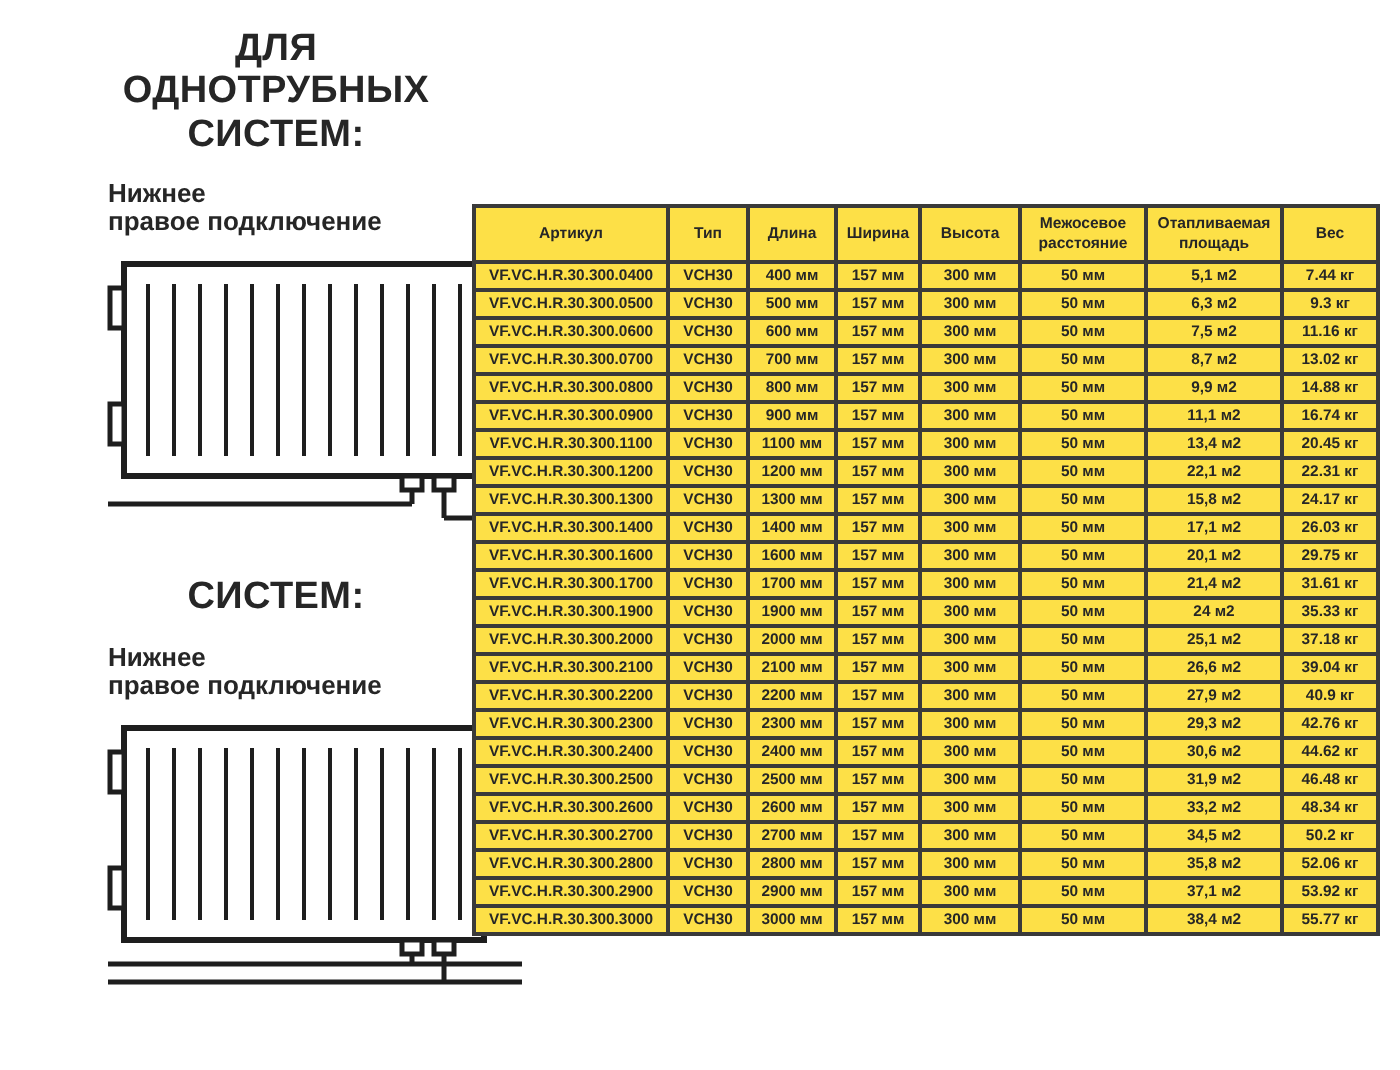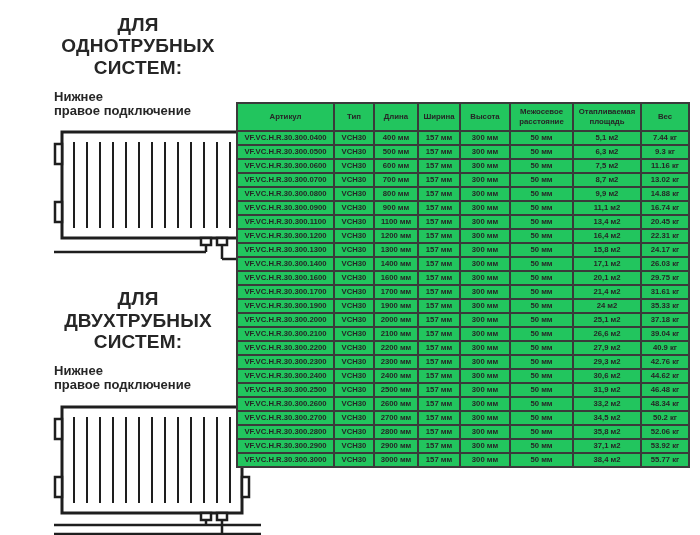--- a/index.html
+++ b/index.html
@@ -18,21 +18,21 @@
   .connection{
     margin:12px 0 0 2px;font-size:13px;line-height:1.1;font-weight:bold;
   }
   .connection span{display:block;}
   .diagram{display:block;margin-top:10px;}
   .section-two{margin-top:24px;}
   
   .table-wrap{position:absolute;left:236px;top:102px;}
   table.spec{
     border-collapse:collapse;table-layout:fixed;width:452px;
-    background:#22c55e;
+    background:#fde047;
   }
   table.spec th, table.spec td{
     border:2px solid #3a3a3a;font-weight:bold;text-align:center;
     color:#262626;overflow:hidden;white-space:nowrap;
   }
   table.spec th{
     font-size:7.8px;line-height:1.25;padding:3px 1px;height:20px;
     white-space:normal;
   }
   table.spec td{
@@ -63,21 +63,20 @@
         <rect x="190" y="16" width="7" height="20" fill="#ffffff" stroke="#1e1e1e" stroke-width="2.5"></rect>
         <rect x="190" y="74" width="7" height="20" fill="#ffffff" stroke="#1e1e1e" stroke-width="2.5"></rect>
         <rect x="149" y="110" width="10" height="7" fill="#ffffff" stroke="#1e1e1e" stroke-width="2.5"></rect>
         <rect x="165" y="110" width="10" height="7" fill="#ffffff" stroke="#1e1e1e" stroke-width="2.5"></rect>
         <path stroke="#1e1e1e" stroke-width="2.5" d="M2 124H154M154 117V124M170 117V131M170 131H209"></path>
       </svg>
     </section>
 
     <section class="sys-section section-two">
       <h2 class="sys-heading">
-        <span>ДЛЯ ДВУХТРУБНЫХ</span>
         <span>СИСТЕМ:</span>
       </h2>
       <p class="connection">
         <span>Нижнее</span>
         <span>правое подключение</span>
       </p>
       <svg class="diagram" width="212" height="136" viewBox="0 0 212 136" fill="none">
         <rect x="10" y="4" width="180" height="106" fill="#ffffff" stroke="#1e1e1e" stroke-width="3"></rect>
         <path stroke="#1e1e1e" stroke-width="2" d="M22 14V100M35 14V100M48 14V100M61 14V100M74 14V100M87 14V100M100 14V100M113 14V100M126 14V100M139 14V100M152 14V100M165 14V100M178 14V100"></path>
         <rect x="3" y="16" width="7" height="20" fill="#ffffff" stroke="#1e1e1e" stroke-width="2.5"></rect>
@@ -187,21 +186,21 @@
             <td>13,4 м2</td>
             <td>20.45 кг</td>
           </tr>
           <tr>
             <td>VF.VC.H.R.30.300.1200</td>
             <td>VCH30</td>
             <td>1200 мм</td>
             <td>157 мм</td>
             <td>300 мм</td>
             <td>50 мм</td>
-            <td>16,4 м2</td>
+            <td>22,1 м2</td>
             <td>22.31 кг</td>
           </tr>
           <tr>
             <td>VF.VC.H.R.30.300.1300</td>
             <td>VCH30</td>
             <td>1300 мм</td>
             <td>157 мм</td>
             <td>300 мм</td>
             <td>50 мм</td>
             <td>15,8 м2</td>

